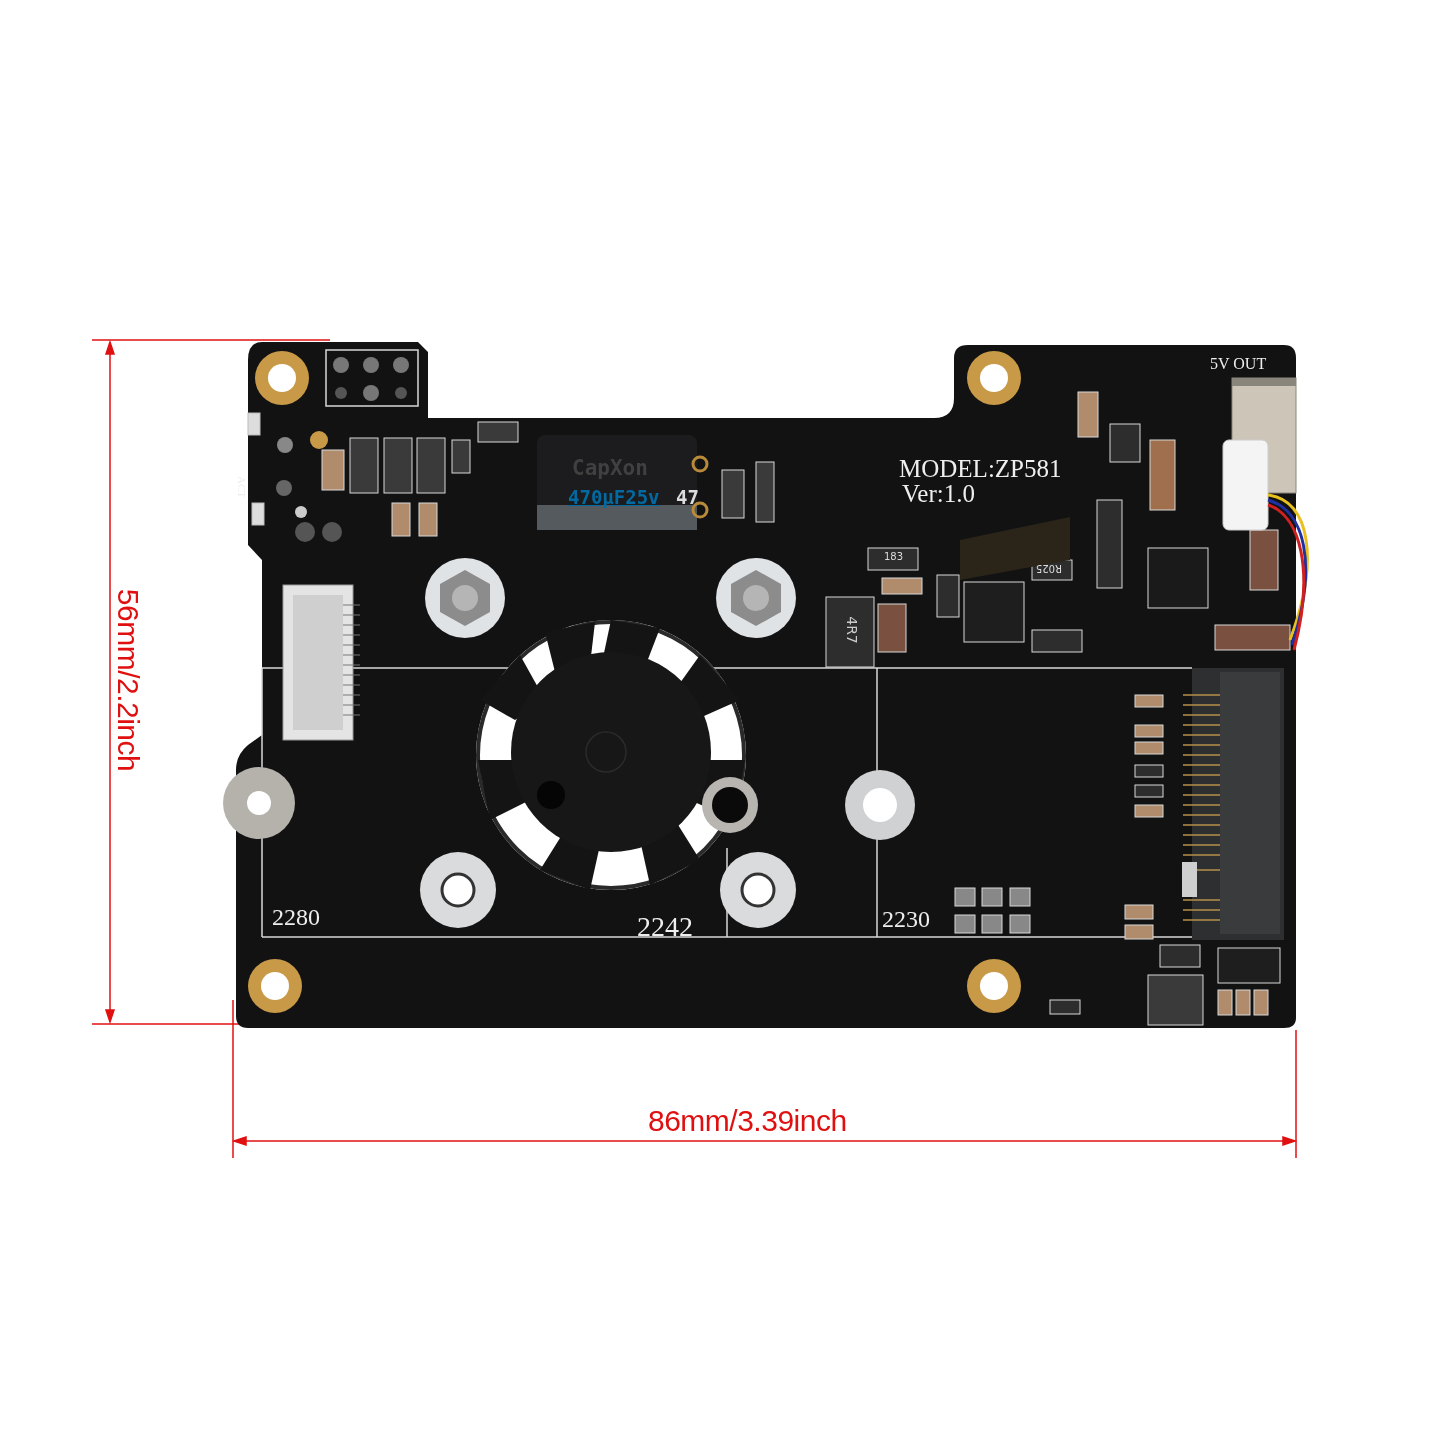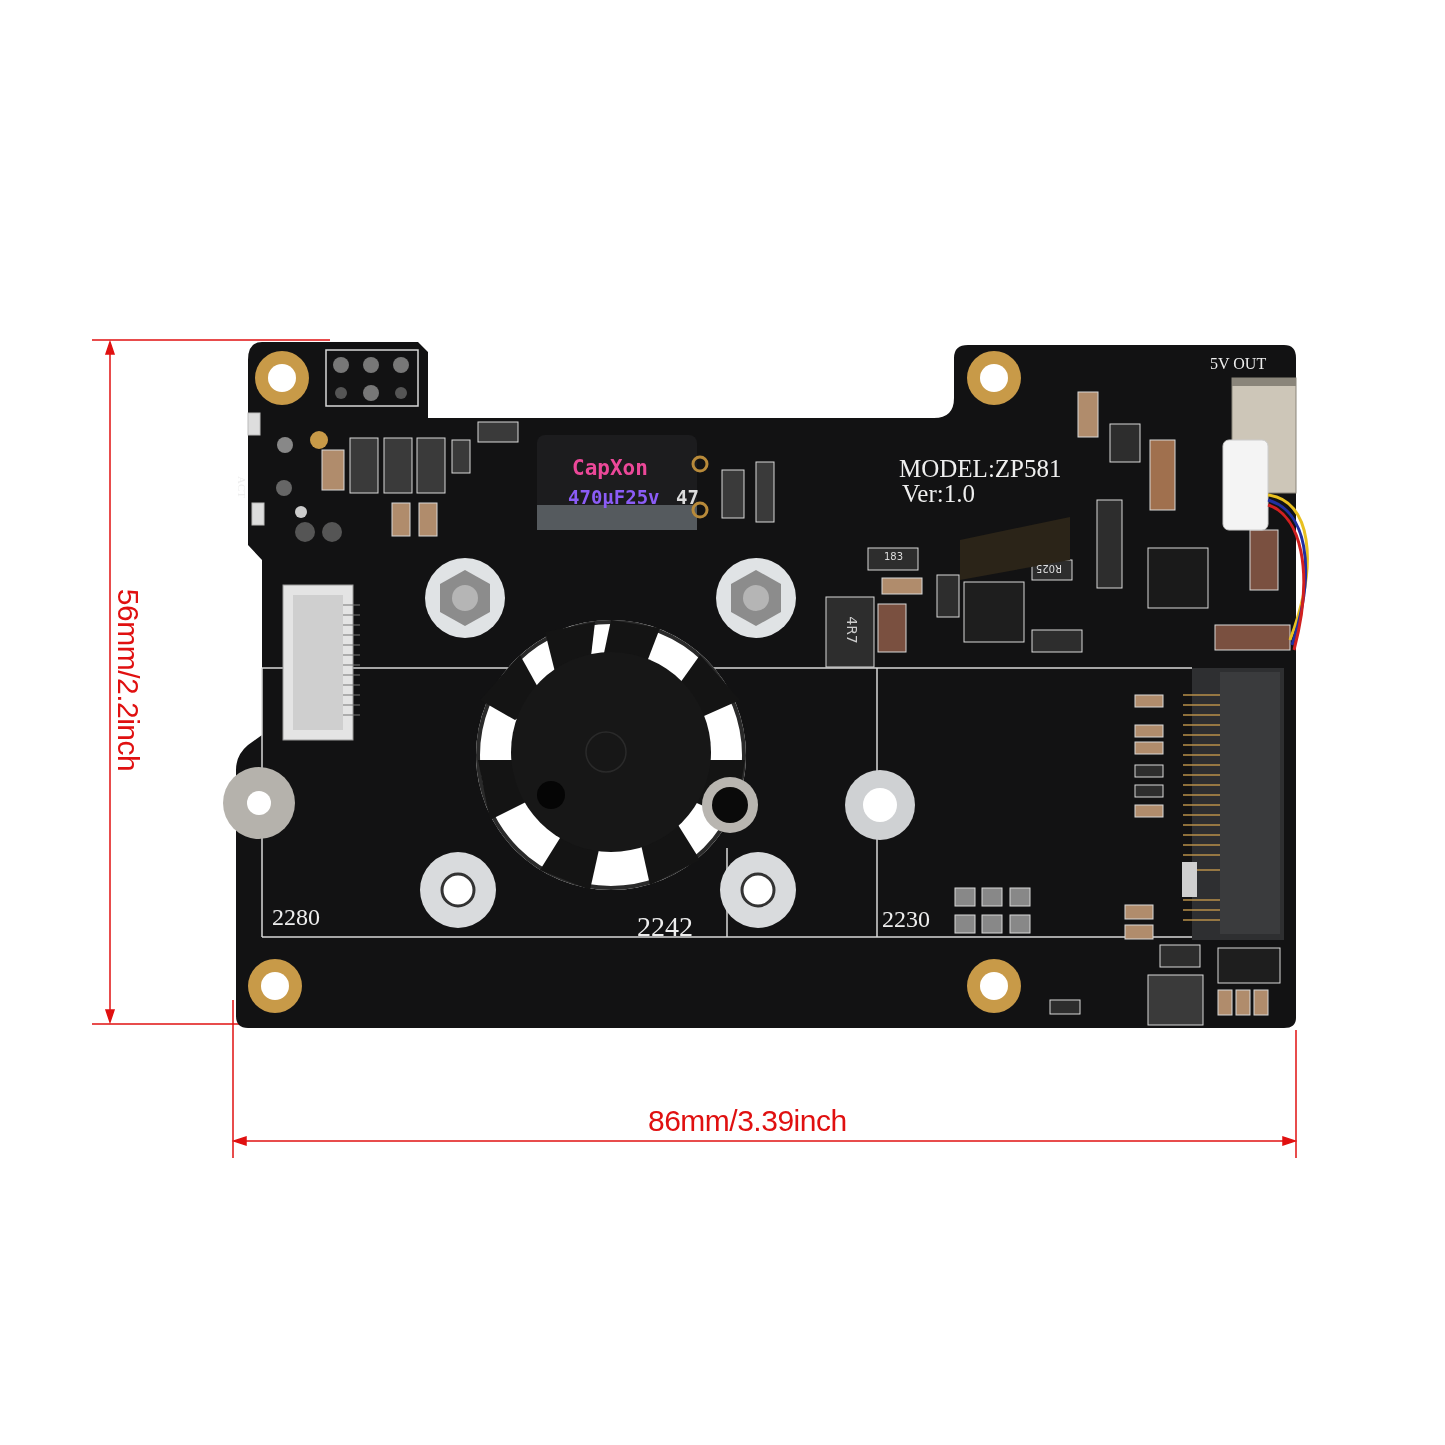--- a/index.html
+++ b/index.html
@@ -261,19 +261,19 @@
 
 <div class="abs silk" style="left:899px; top:447px; font-size:25px;margin-top:8px;">MODEL:ZP581</div>
 <div class="abs silk" style="left:902px; top:480px; font-size:25px;">Ver:1.0</div>
 <div class="abs silk" style="left:1210px; top:355px; font-size:16px;">5V OUT</div>
 <div class="abs silk" style="left:248px; top:476px; font-size:11px; transform:rotate(90deg); transform-origin:left top;">ACT</div>
 
 <div class="abs silk" style="left:272px; top:904px; font-size:24px;">2280</div>
 <div class="abs silk" style="left:637px; top:911px; font-size:28px;">2242</div>
 <div class="abs silk" style="left:882px; top:906px; font-size:24px;">2230</div>
 
-<div class="abs silk" style="left:572px; top:456px; font-size:21px; font-weight:bold; color:#ec4899; font-family:'DejaVu Sans Mono', monospace;">CapXon</div>
-<div class="abs silk" style="left:568px; top:486px; font-size:19px; font-weight:bold; color:#8b5cf6; font-family:'DejaVu Sans Mono', monospace;">470µF25v</div>
+<div class="abs silk" style="left:572px; top:456px; font-size:21px; font-weight:bold; color:#404040; font-family:'DejaVu Sans Mono', monospace;">CapXon</div>
+<div class="abs silk" style="left:568px; top:486px; font-size:19px; font-weight:bold; color:#0369a1; font-family:'DejaVu Sans Mono', monospace;text-decoration:underline;">470µF25v</div>
 <div class="abs silk" style="left:676px; top:486px; font-size:19px; font-weight:bold; color:#dcdcdc; font-family:'DejaVu Sans Mono', monospace;">47</div>
 
 <div class="abs silk" style="left:838px; top:622px; font-size:14px; color:#ccc; transform:rotate(90deg); font-family:'DejaVu Sans', sans-serif;">4R7</div>
 <div class="abs silk" style="left:884px; top:551px; font-size:10px; color:#ddd; font-family:'DejaVu Sans', sans-serif;">183</div>
 <div class="abs silk" style="left:1036px; top:563px; font-size:10px; color:#ddd; transform:rotate(180deg); font-family:'DejaVu Sans', sans-serif;">R025</div>
 
 </body></html>

